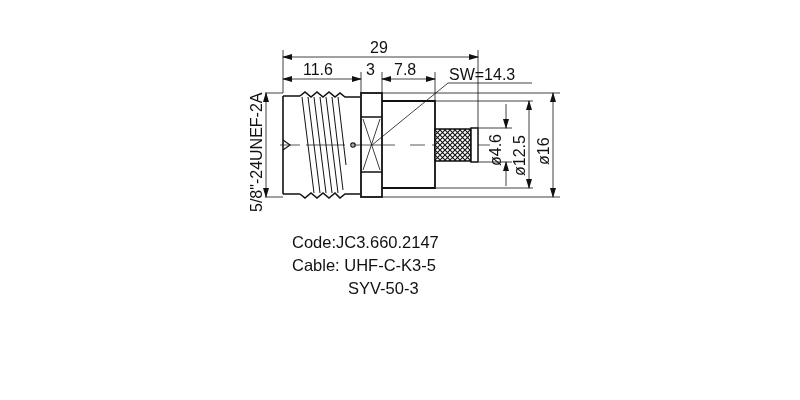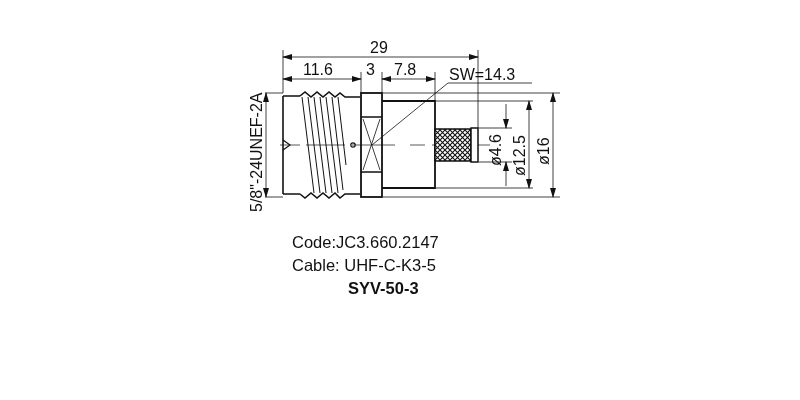--- a/index.html
+++ b/index.html
@@ -1,20 +1,20 @@
 <!DOCTYPE html>
 <html><head>
 <meta charset="utf-8">
 <style>
   html, body { margin:0; padding:0; background:#ffffff; }
   body { width:800px; height:400px; position:relative; overflow:hidden; font-family:"Liberation Sans", sans-serif; }
   #drawing { position:absolute; left:0; top:0; }
   .spec { position:absolute; left:292px; top:231px; font-size:16.5px; line-height:22.8px; color:#111; }
   .spec .row { white-space:pre; height:22.8px; }
-  .spec .indent { padding-left:56px;font-weight:bold; }
+  .spec .indent { padding-left:56px; }
   svg text { font-family:"Liberation Sans", sans-serif; fill:#111; }
 </style>
 </head>
 <body>
 
 <svg id="drawing" width="800" height="400" viewBox="0 0 800 400" xmlns="http://www.w3.org/2000/svg">
   <defs>
     <marker id="arr" markerWidth="10" markerHeight="6" refX="9" refY="3" orient="auto" markerUnits="userSpaceOnUse">
       <path d="M0,0 L10,3 L0,6 Z" fill="#111"></path>
     </marker>

